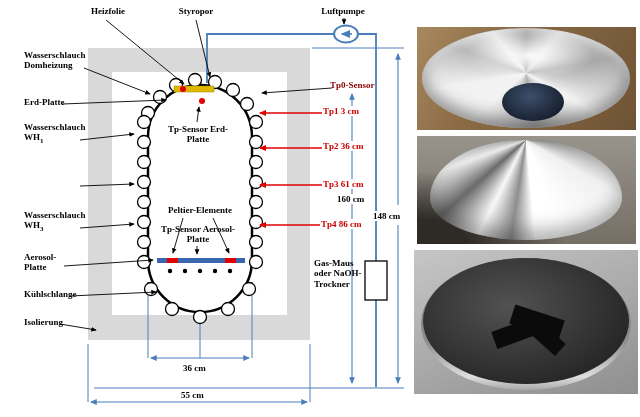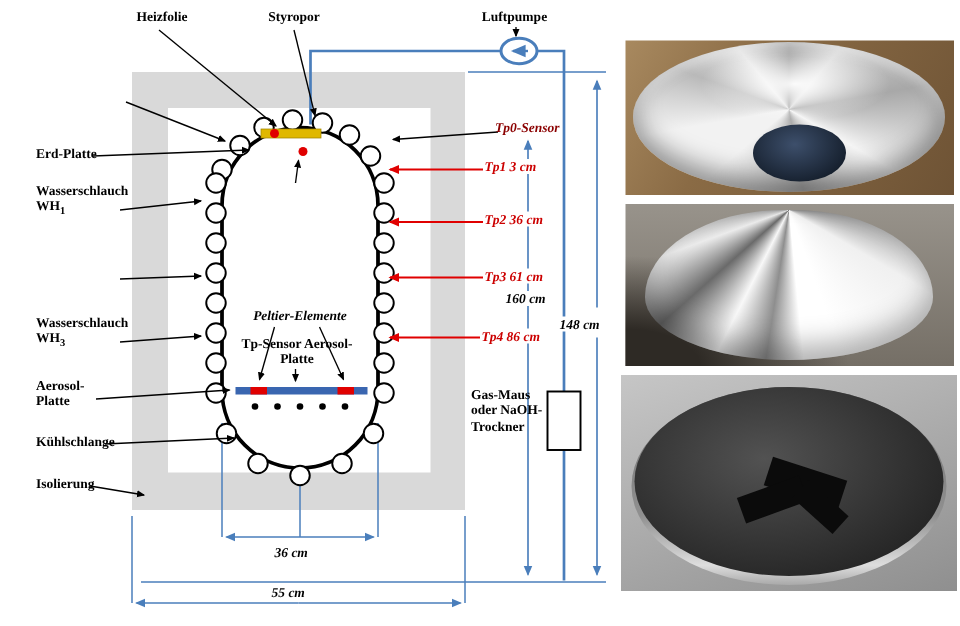--- a/index.html
+++ b/index.html
@@ -2,21 +2,21 @@
 <html><head>
 <meta charset="utf-8">
 <style>
   * { margin:0; padding:0; box-sizing:border-box; }
   html,body { width:640px; height:417px; background:#ffffff; }
   body { font-family:"Liberation Serif","DejaVu Serif",serif; }
   .stage { position:relative; width:640px; height:417px; background:#fff; overflow:hidden; }
   .stage svg { position:absolute; left:0; top:0; z-index:1; }
   .lbl { position:absolute; z-index:2; font-size:9px; font-weight:bold; color:#000; line-height:1.15; }
   .center { text-align:center; }
-  .nowrap { white-space:nowrap;font-style:italic; }
+  .nowrap { white-space:nowrap; }
   .red { color:#cc0000; }
   .maroon { color:#8b0000; }
   .bg { background:#fff; padding:0 1px; }
   sub { font-size:7px; }
   .photo { position:absolute; z-index:3; overflow:hidden; }
   
   #photo-bowl { left:417px; top:27px; width:219px; height:103px;
     background:linear-gradient(120deg,#a8895f 0%,#8a6b45 35%,#6e5335 100%); }
   .bowl { position:absolute; left:5px; top:1px; width:208px; height:100px; border-radius:50%;
     background:
@@ -173,27 +173,29 @@
       <line x1="324" y1="148" x2="260" y2="148" marker-end="url(#mr)"></line>
       <line x1="324" y1="185" x2="260" y2="185" marker-end="url(#mr)"></line>
       <line x1="324" y1="225" x2="260" y2="225" marker-end="url(#mr)"></line>
     </g>
   </svg>
 
   <div class="lbl center" style="left:82px;top:6px;width:52px">Heizfolie</div>
   <div class="lbl center" style="left:170px;top:6px;width:52px">Styropor</div>
   <div class="lbl center" style="left:314px;top:6px;width:58px">Luftpumpe</div>
 
+  <div class="lbl" style="left:24px;top:50px;width:82px">Wasserschlauch Domheizung</div>
   <div class="lbl" style="left:24px;top:97px;width:60px">Erd-Platte</div>
   <div class="lbl" style="left:24px;top:122px;width:82px"><span>Wasserschlauch WH</span><sub>1</sub></div>
   <div class="lbl" style="left:24px;top:210px;width:82px"><span>Wasserschlauch WH</span><sub>3</sub></div>
   <div class="lbl" style="left:24px;top:252px;width:52px">Aerosol-Platte</div>
   <div class="lbl" style="left:24px;top:289px;width:70px">Kühlschlange</div>
   <div class="lbl" style="left:24px;top:317px;width:60px">Isolierung</div>
 
+  <div class="lbl center" style="left:160px;top:124px;width:76px">Tp-Sensor Erd-Platte</div>
   <div class="lbl center nowrap" style="left:156px;top:205px;width:88px">Peltier-Elemente</div>
   <div class="lbl center" style="left:160px;top:224px;width:76px">Tp-Sensor Aerosol-Platte</div>
 
   <div class="lbl maroon nowrap" style="left:330px;top:80px">Tp0-Sensor</div>
   <div class="lbl red nowrap bg" style="left:322px;top:106px">Tp1 3 cm</div>
   <div class="lbl red nowrap bg" style="left:322px;top:141px">Tp2 36 cm</div>
   <div class="lbl red nowrap bg" style="left:322px;top:179px">Tp3 61 cm</div>
   <div class="lbl nowrap bg" style="left:336px;top:194px">160 cm</div>
   <div class="lbl red nowrap bg" style="left:320px;top:219px">Tp4 86 cm</div>
   <div class="lbl nowrap bg" style="left:372px;top:211px">148 cm</div>

